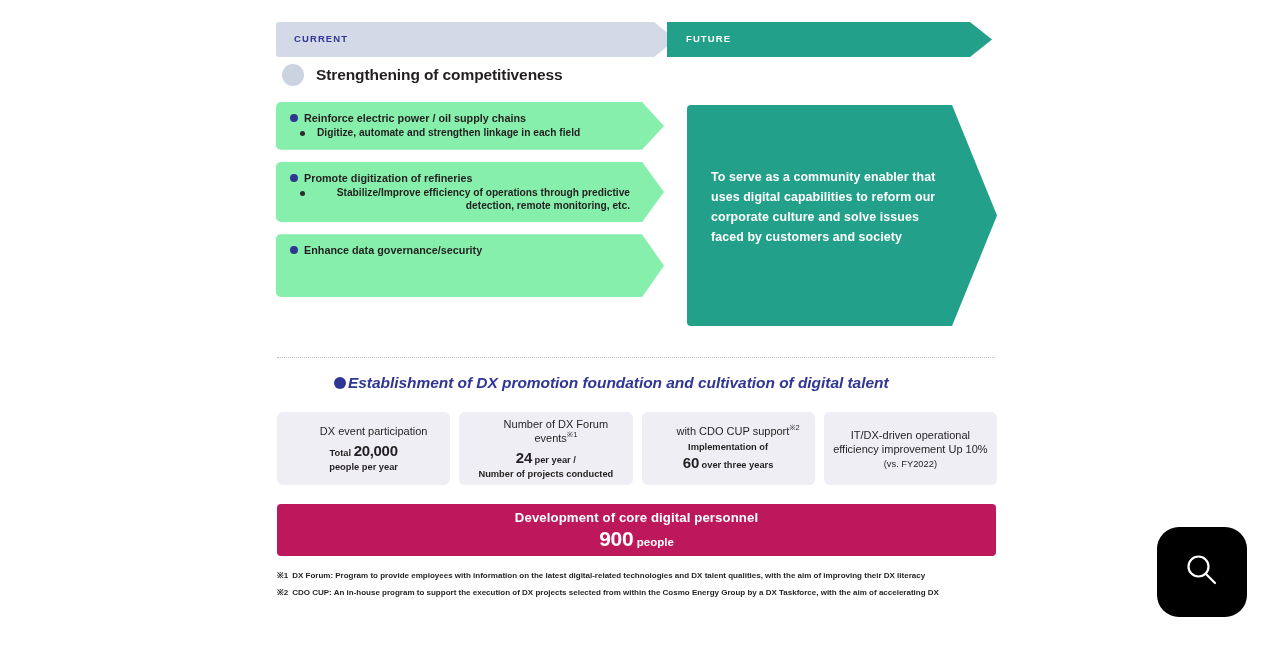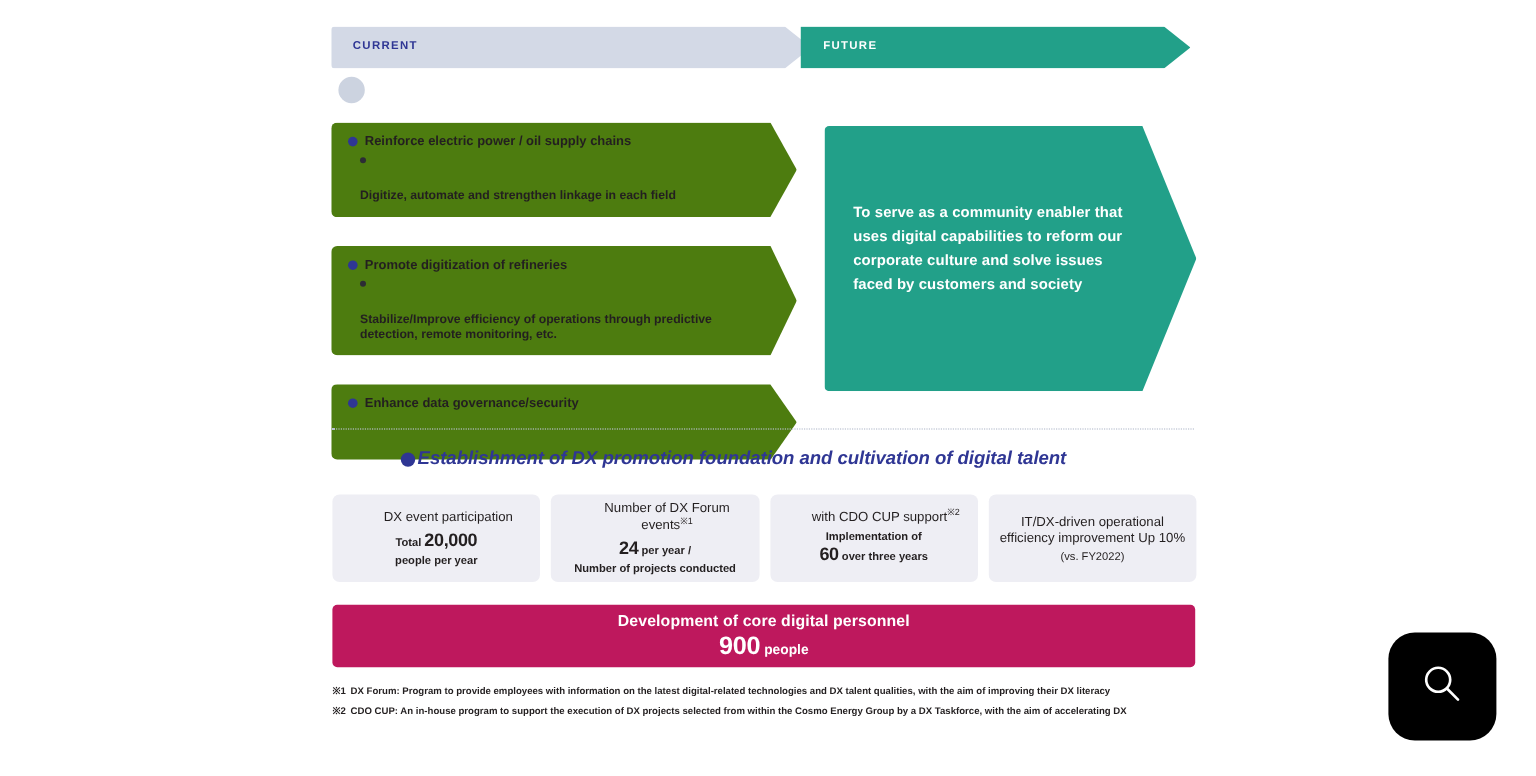--- a/index.html
+++ b/index.html
@@ -81,26 +81,27 @@
   }
 
   
   .left-col {
     position: absolute;
     left: 276px; top: 102px;
     width: 388px;
   }
   .item {
     position: relative;
-    background: #4d7c0f;
+    background: #86efac;
     border-radius: 5px;
-    margin-bottom: 24px;
+    margin-bottom: 12px;
     padding: 9px 34px 10px 14px;
     -webkit-clip-path: polygon(0 0, 366px 0, 388px 50%, 366px 100%, 0 100%);
     clip-path: polygon(0 0, 366px 0, 388px 50%, 366px 100%, 0 100%);
+    text-align: right;
   }
   .item-title {
     display: flex;
     align-items: flex-start;
     gap: 6px;
     font-size: 10.8px;
     font-weight: bold;
     color: #231f20;
     line-height: 1.3;
   }
@@ -108,27 +109,26 @@
     width: 8px; height: 8px;
     border-radius: 50%;
     background: #2f3694;
     flex: 0 0 auto;
     margin-top: 3px;
   }
   .item-subs { margin: 2px 0 0 10px; }
   .item-sub {
     display: flex;
     align-items: flex-start;
-    gap: 22px;
+    gap: 12px;
     font-size: 10.2px;
     font-weight: bold;
     color: #231f20;
     line-height: 1.25;
     margin-top: 2px;
-    flex-direction: column;
   }
   .bullet-sm {
     width: 5px; height: 5px;
     border-radius: 50%;
     background: #2c2c35;
     flex: 0 0 auto;
     margin-top: 4px;
   }
   .item.tall { min-height: 44px; }
 
@@ -304,20 +304,21 @@
 
   <div class="banner">
     <div class="banner-current"></div>
     <div class="banner-future"></div>
     <div class="banner-label current">CURRENT</div>
     <div class="banner-label future">FUTURE</div>
   </div>
 
   <div class="legend left">
     <span class="legend-dot gray"></span>
+    <span class="legend-text">Strengthening of competitiveness</span>
   </div>
   <div class="legend right">
     <span class="legend-dot green"></span>
     <span class="legend-text">New value creation</span>
   </div>
 
   <div class="left-col">
 
     <div class="item">
       <div class="item-title">

